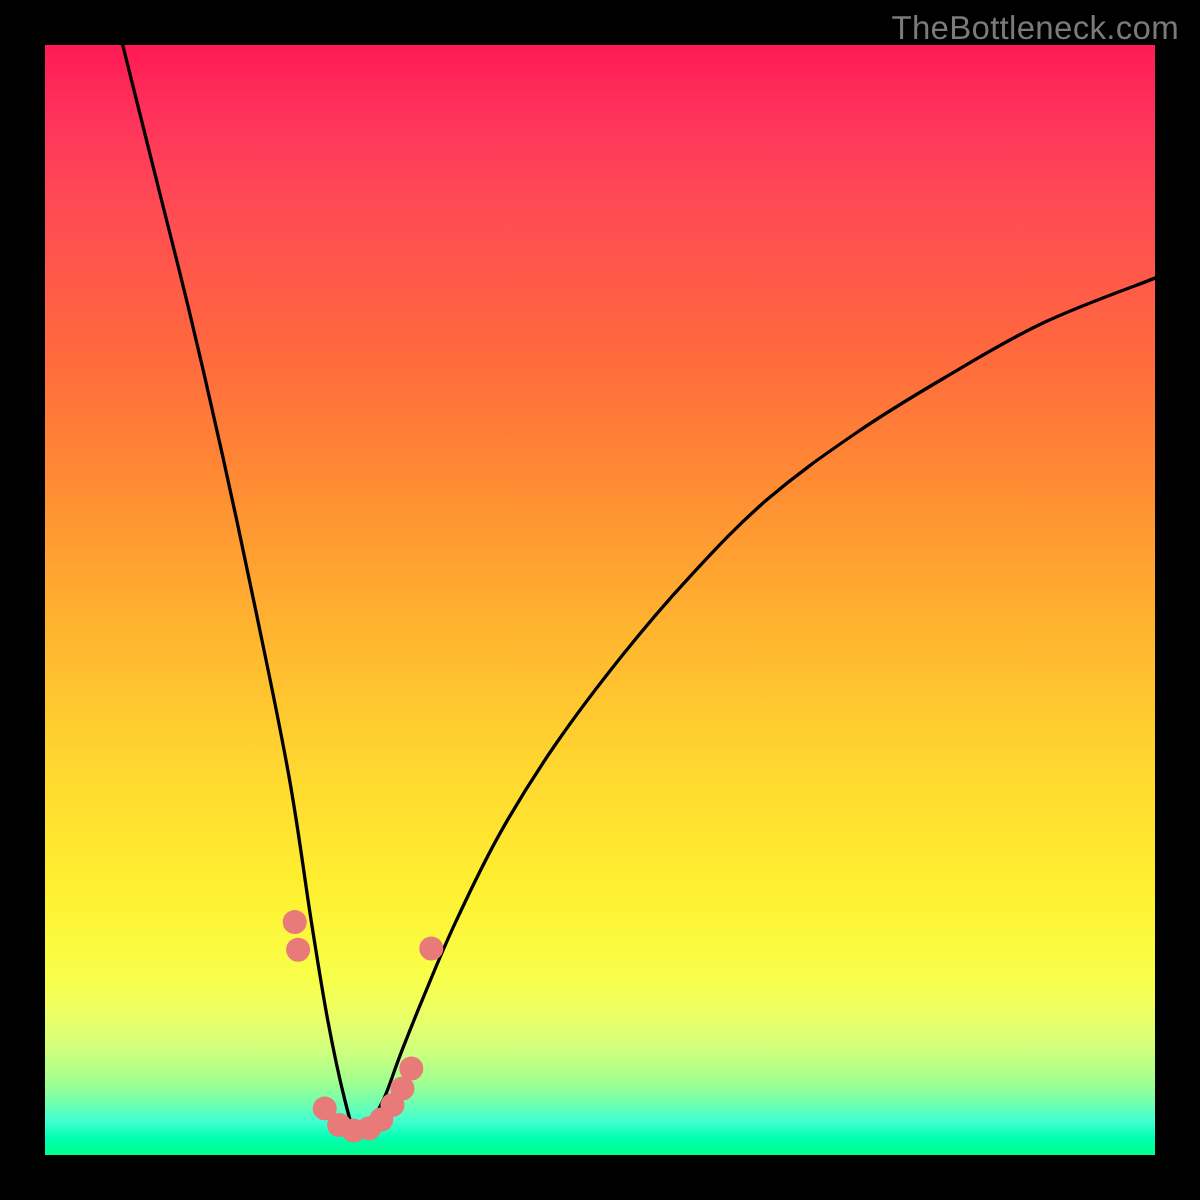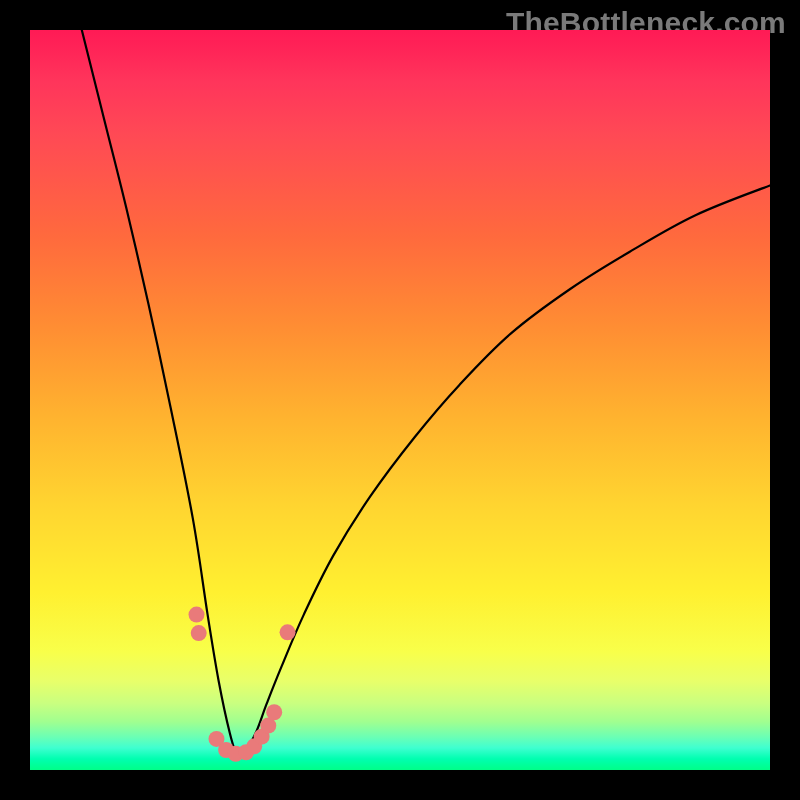--- a/index.html
+++ b/index.html
@@ -35,22 +35,22 @@
       #3fffd0 97%,
       #00ffb0 98.5%,
       #00ff88 100%
     );
   }
   .watermark {
     position: absolute;
     top: 6px;
     right: 14px;
     color: #7a7a7a;
-    font-size: 30px;
-    font-weight: 700;
+    font-size: 22px;
+    font-weight: 400;
     letter-spacing: 0.2px;
     user-select: none;
   }
   svg.plot {
     position: absolute;
     left: 0;
     top: 0;
     width: 740px;
     height: 740px;
     overflow: visible;

